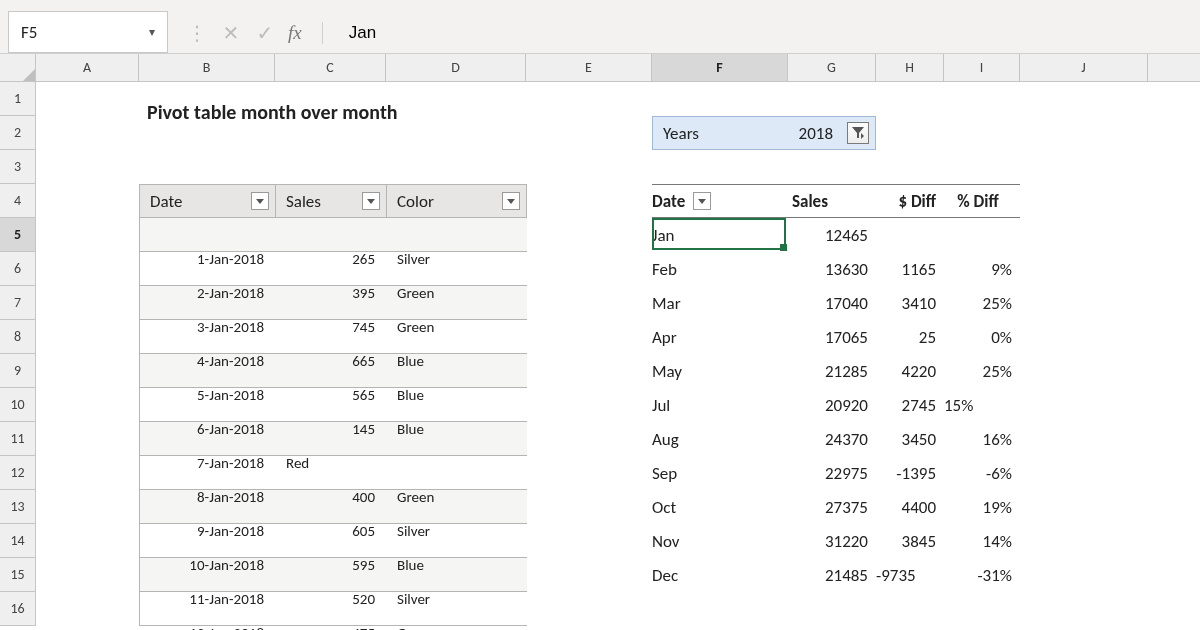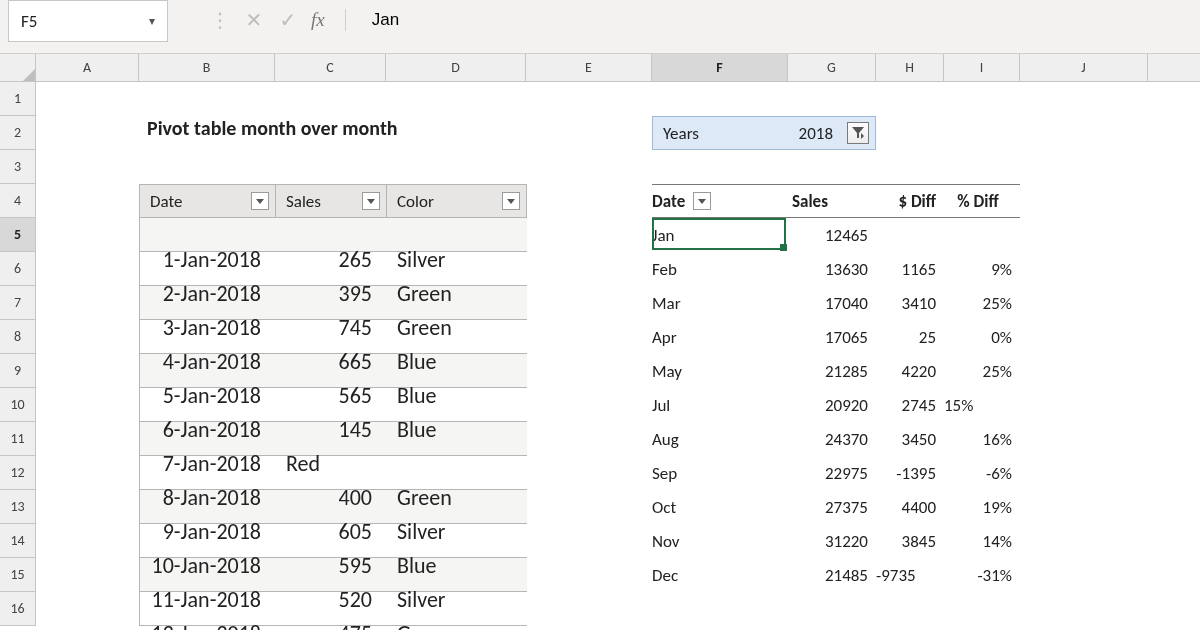--- a/index.html
+++ b/index.html
@@ -14,22 +14,21 @@
     overflow: hidden;
     position: relative;
   }
 
   
   .fbar {
     height: 54px;
     background: #f3f2f1;
     border-bottom: 1px solid #cfcfcf;
     display: flex;
-    align-items: flex-start;
-    gap: 23px;
+    align-items: flex-end;
   }
   .namebox {
     width: 160px;
     height: 42px;
     border: 1px solid #c8c8c8;
     background: #fff;
     margin-left: 8px;
     display: flex;
     align-items: center;
     padding: 0 12px;
@@ -178,22 +177,22 @@
     height: 34px;
     border-bottom: 1px solid #b5b5b5;
     border-left: 1px solid #b5b5b5;
   }
   .lt-body .lt-tr:nth-child(odd) { background: #f5f5f4; }
   .lt-body .lt-tr:nth-child(even) { background: #ffffff; }
   .lt-td {
     display: flex;
     align-items: center;
     padding: 0 10px;
-    border-right: 5px solid #14532d;
-    font-size: 22px;
+    border-right: 2px solid #14532d;
+    font-size: 15px;
     margin-top: 41px;
   }
   .ta-r { justify-content: flex-end; }
 
   
   .years-box {
     position: absolute;
     left: 616px;
     top: 34px;
     width: 224px;
@@ -336,21 +335,21 @@
       <div class="rowh">11</div>
       <div class="rowh">12</div>
       <div class="rowh">13</div>
       <div class="rowh">14</div>
       <div class="rowh">15</div>
       <div class="rowh">16</div>
     </div>
 
   <div class="cells">
 
-    <div class="cell title" style="left:103px; top:34px">Pivot table month over month</div>
+    <div class="cell title" style="left:103px; top:18px">Pivot table month over month</div>
 
     <div class="years-box">
       <span class="years-label">Years</span>
       <span class="years-value">2018</span>
       <span class="filter-btn">
         <svg width="12" height="12">
           <polygon points="0,0 12,0 7,6 7,11 5,11 5,6" fill="#555"></polygon>
           <polygon points="9,6 12,9 9,12" fill="#555"></polygon>
         </svg>
       </span>

